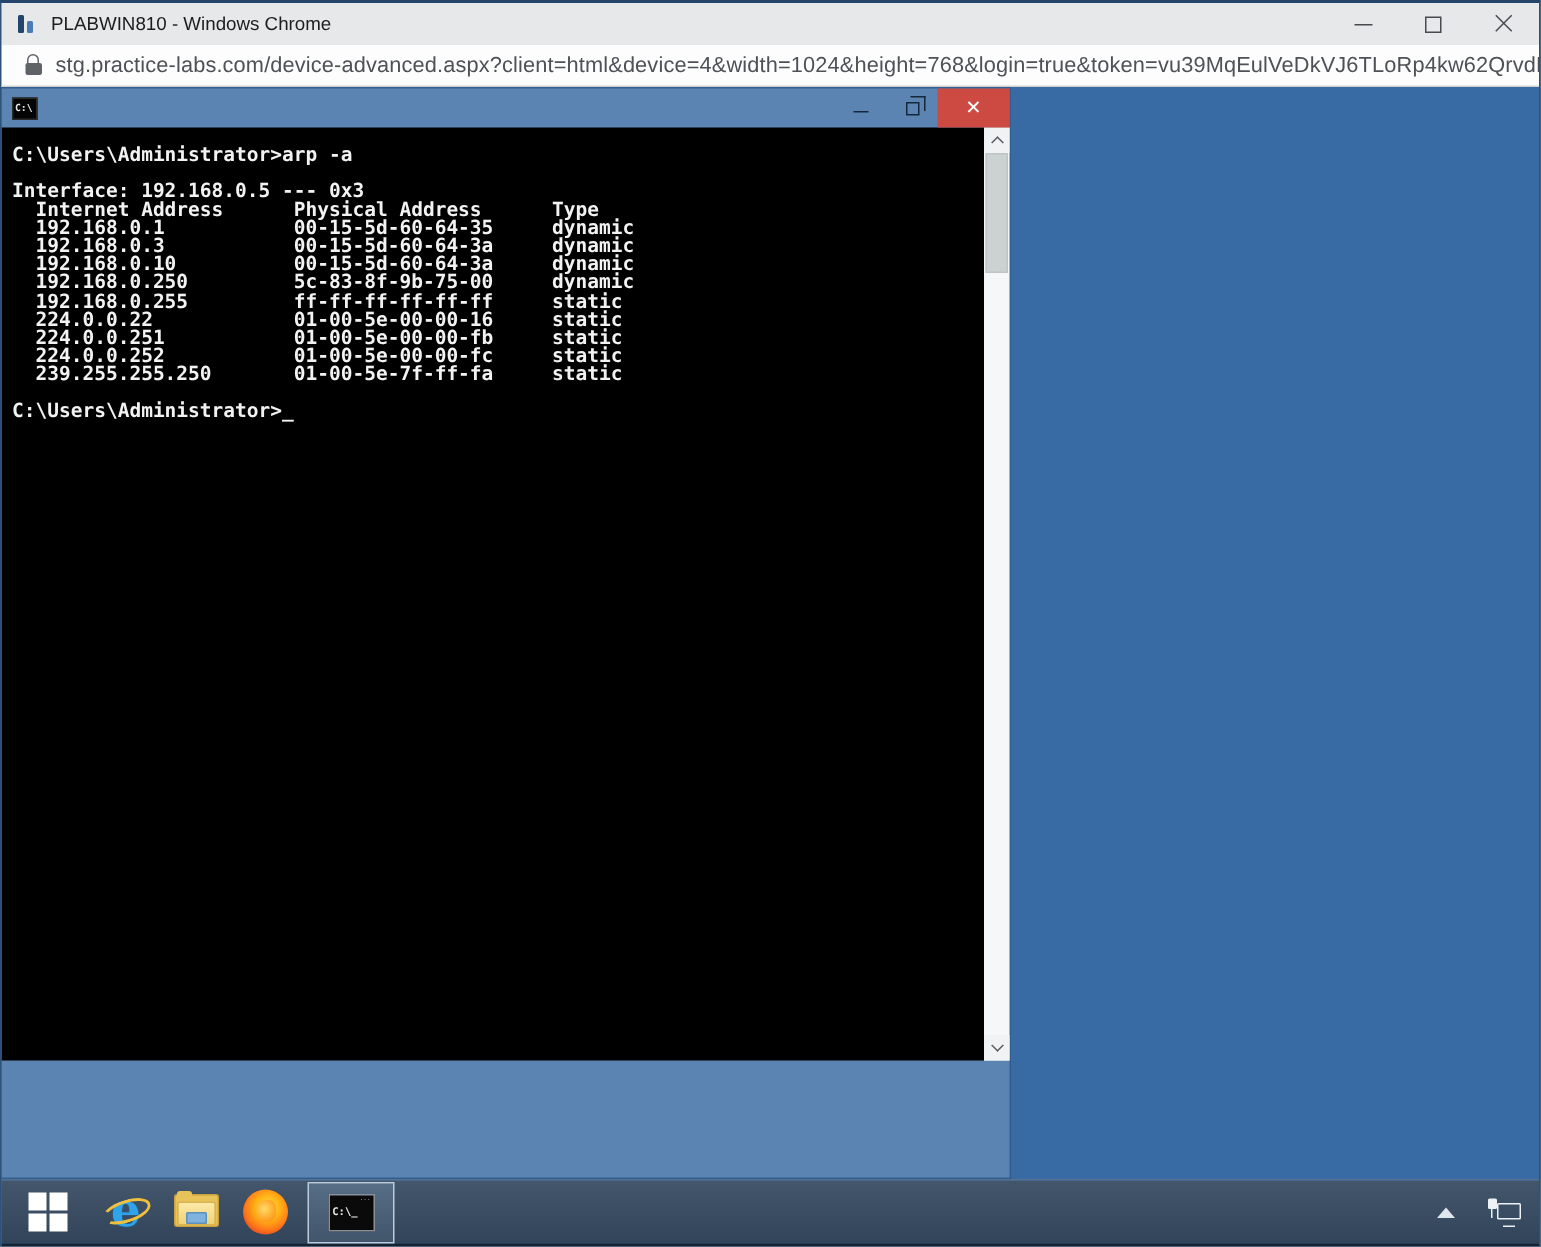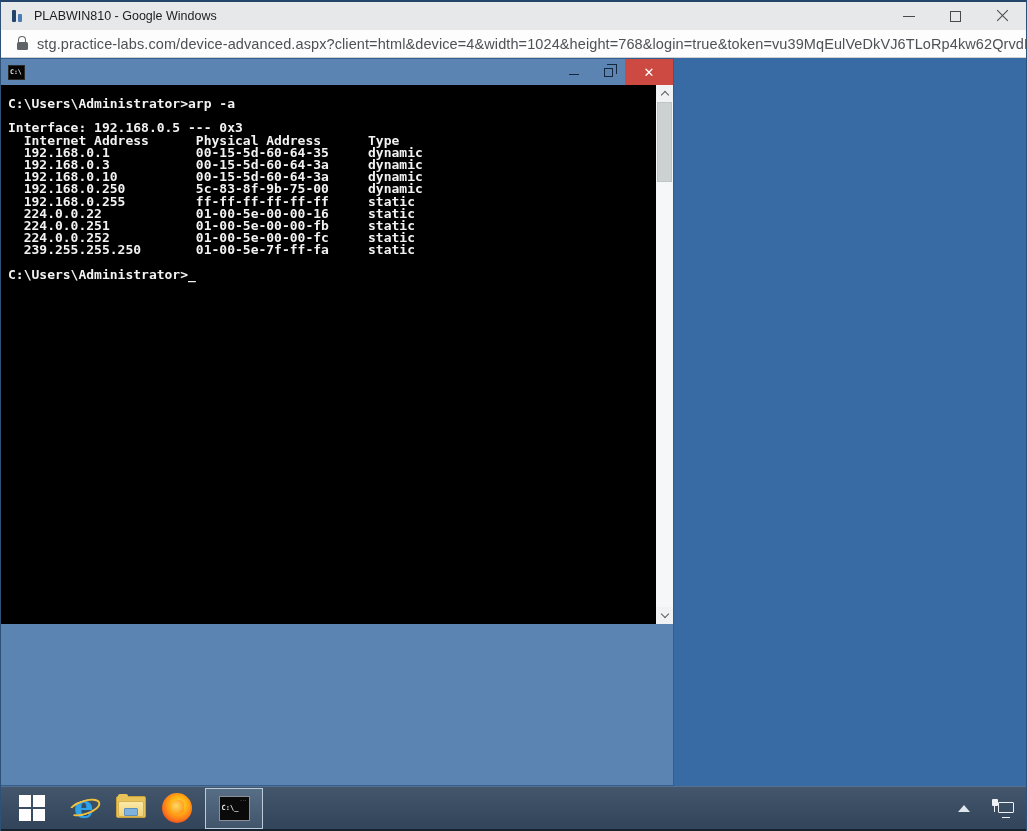--- a/index.html
+++ b/index.html
@@ -61,21 +61,21 @@
     font-size:13.5px; color:#0f1c2b; pointer-events:none;
   }
   .cmd-controls { position:absolute; right:0; top:0; height:26px; display:flex; align-items:stretch; }
   .cmd-ctl { width:34px; display:flex; align-items:center; justify-content:center; }
   .cmin { width:10px; height:0; border-top:1.6px solid #15273d; display:block; margin-top:4px; }
   .crestore { position:relative; width:9px; height:9px; border:1.3px solid #15273d; background:transparent; display:block; }
   .crestore::before { content:''; position:absolute; left:2px; top:-5px; width:9px; height:9px; border:1.3px solid #15273d; border-left:none; border-bottom:none; }
   .cmd-close { width:48px; background:#cc4a42; }
   .cmd-close .x { color:#fff; font-size:13px; font-weight:bold; line-height:1; font-family:"DejaVu Sans", sans-serif; }
 
-  .cmd-body { display:flex; height:539px; }
+  .cmd-body { display:flex; height:622px; }
   .console {
     flex:1; background:#000; color:#f2f2f2; overflow:hidden;
     font-family:"DejaVu Sans Mono", monospace; font-size:13px; font-weight:bold;
     line-height:12.2px; padding:13px 0 0 7px; white-space:pre;
   }
   .scrollbar { width:17px; background:#f6f7f8; display:flex; flex-direction:column; }
   .sb-btn { height:17px; display:flex; align-items:center; justify-content:center; background:#f1f2f3; }
   .chev { width:6px; height:6px; border-right:1.8px solid #585c5e; border-bottom:1.8px solid #585c5e; display:block; }
   .chev.up { transform:rotate(-135deg); margin-top:3px; }
   .chev.down { transform:rotate(45deg); margin-bottom:3px; }
@@ -128,21 +128,21 @@
 </head>
 <body>
 
 <div class="window">
 
   <div class="chrome-titlebar">
     <span class="favicon">
         <i class="fbar1"></i>
         <i class="fbar2"></i>
       </span>
-    <span class="chrome-title">PLABWIN810 - Google Windows</span>
+    <span class="chrome-title">PLABWIN810 - Windows Chrome</span>
     <div class="chrome-controls">
       <span class="ctl">
           <i class="glyph-min"></i>
         </span>
       <span class="ctl">
           <i class="glyph-max"></i>
         </span>
       <span class="ctl">
           <span class="glyph-x">
             <i class="a"></i>

